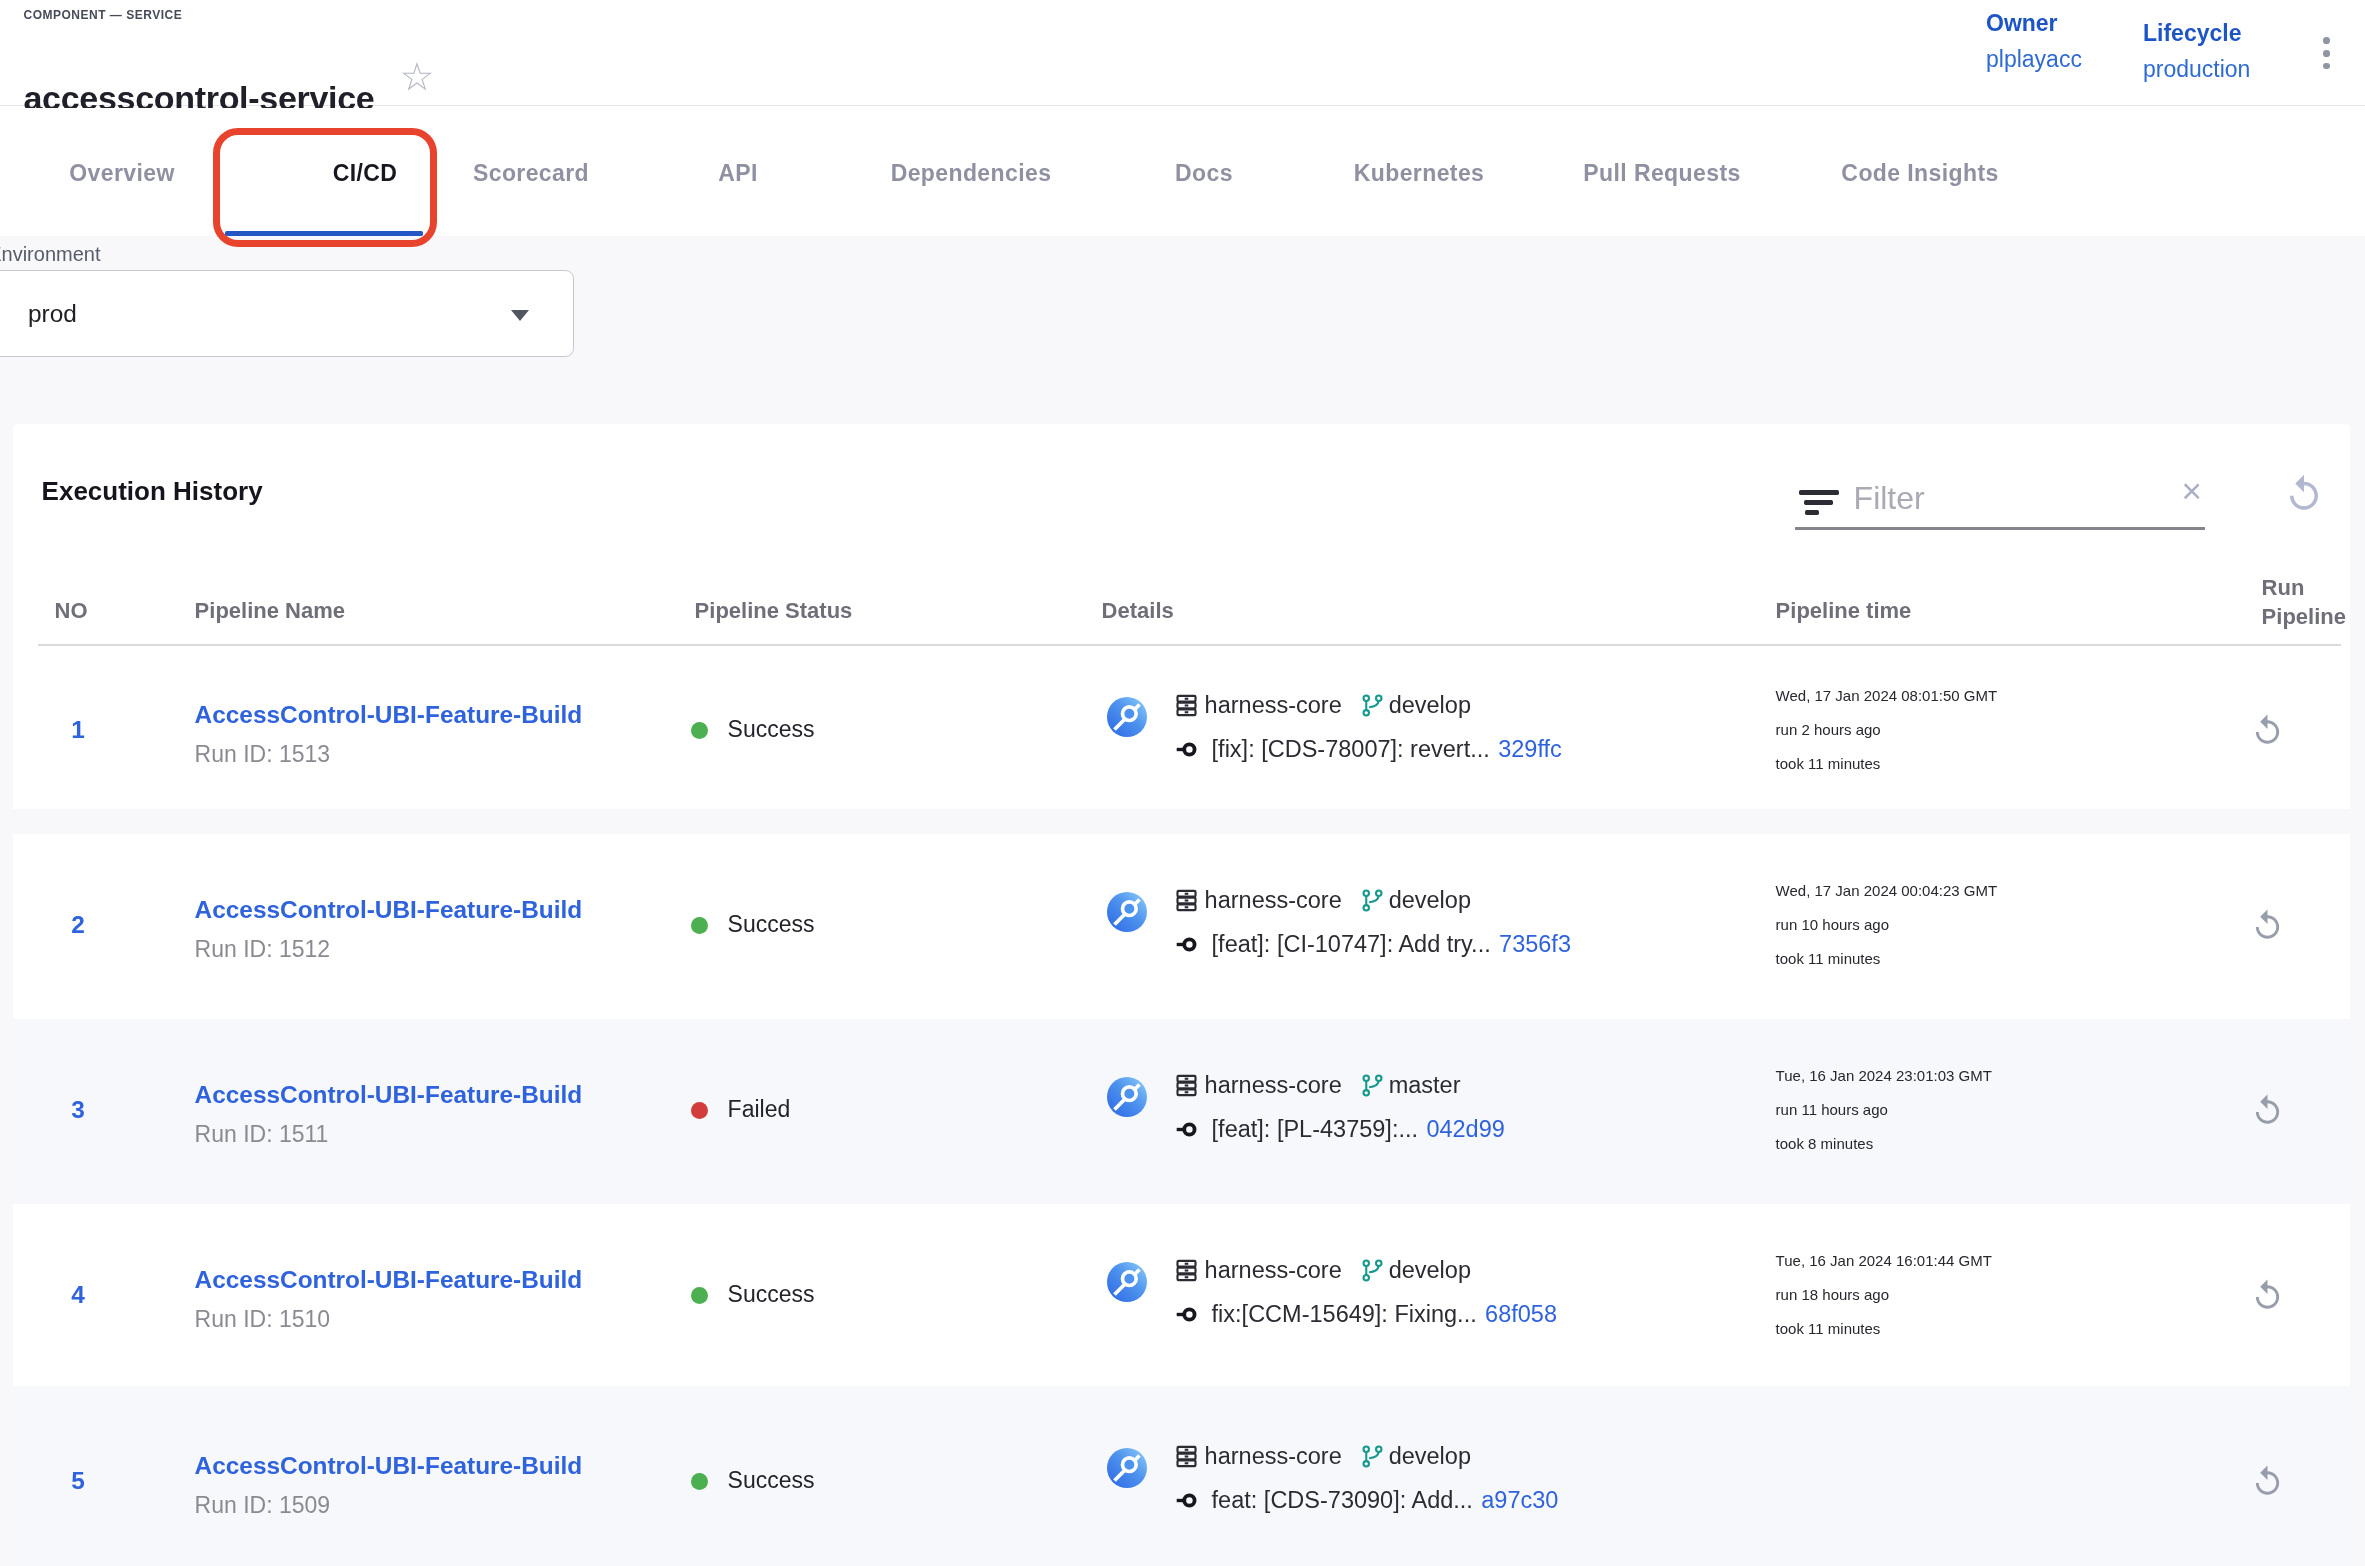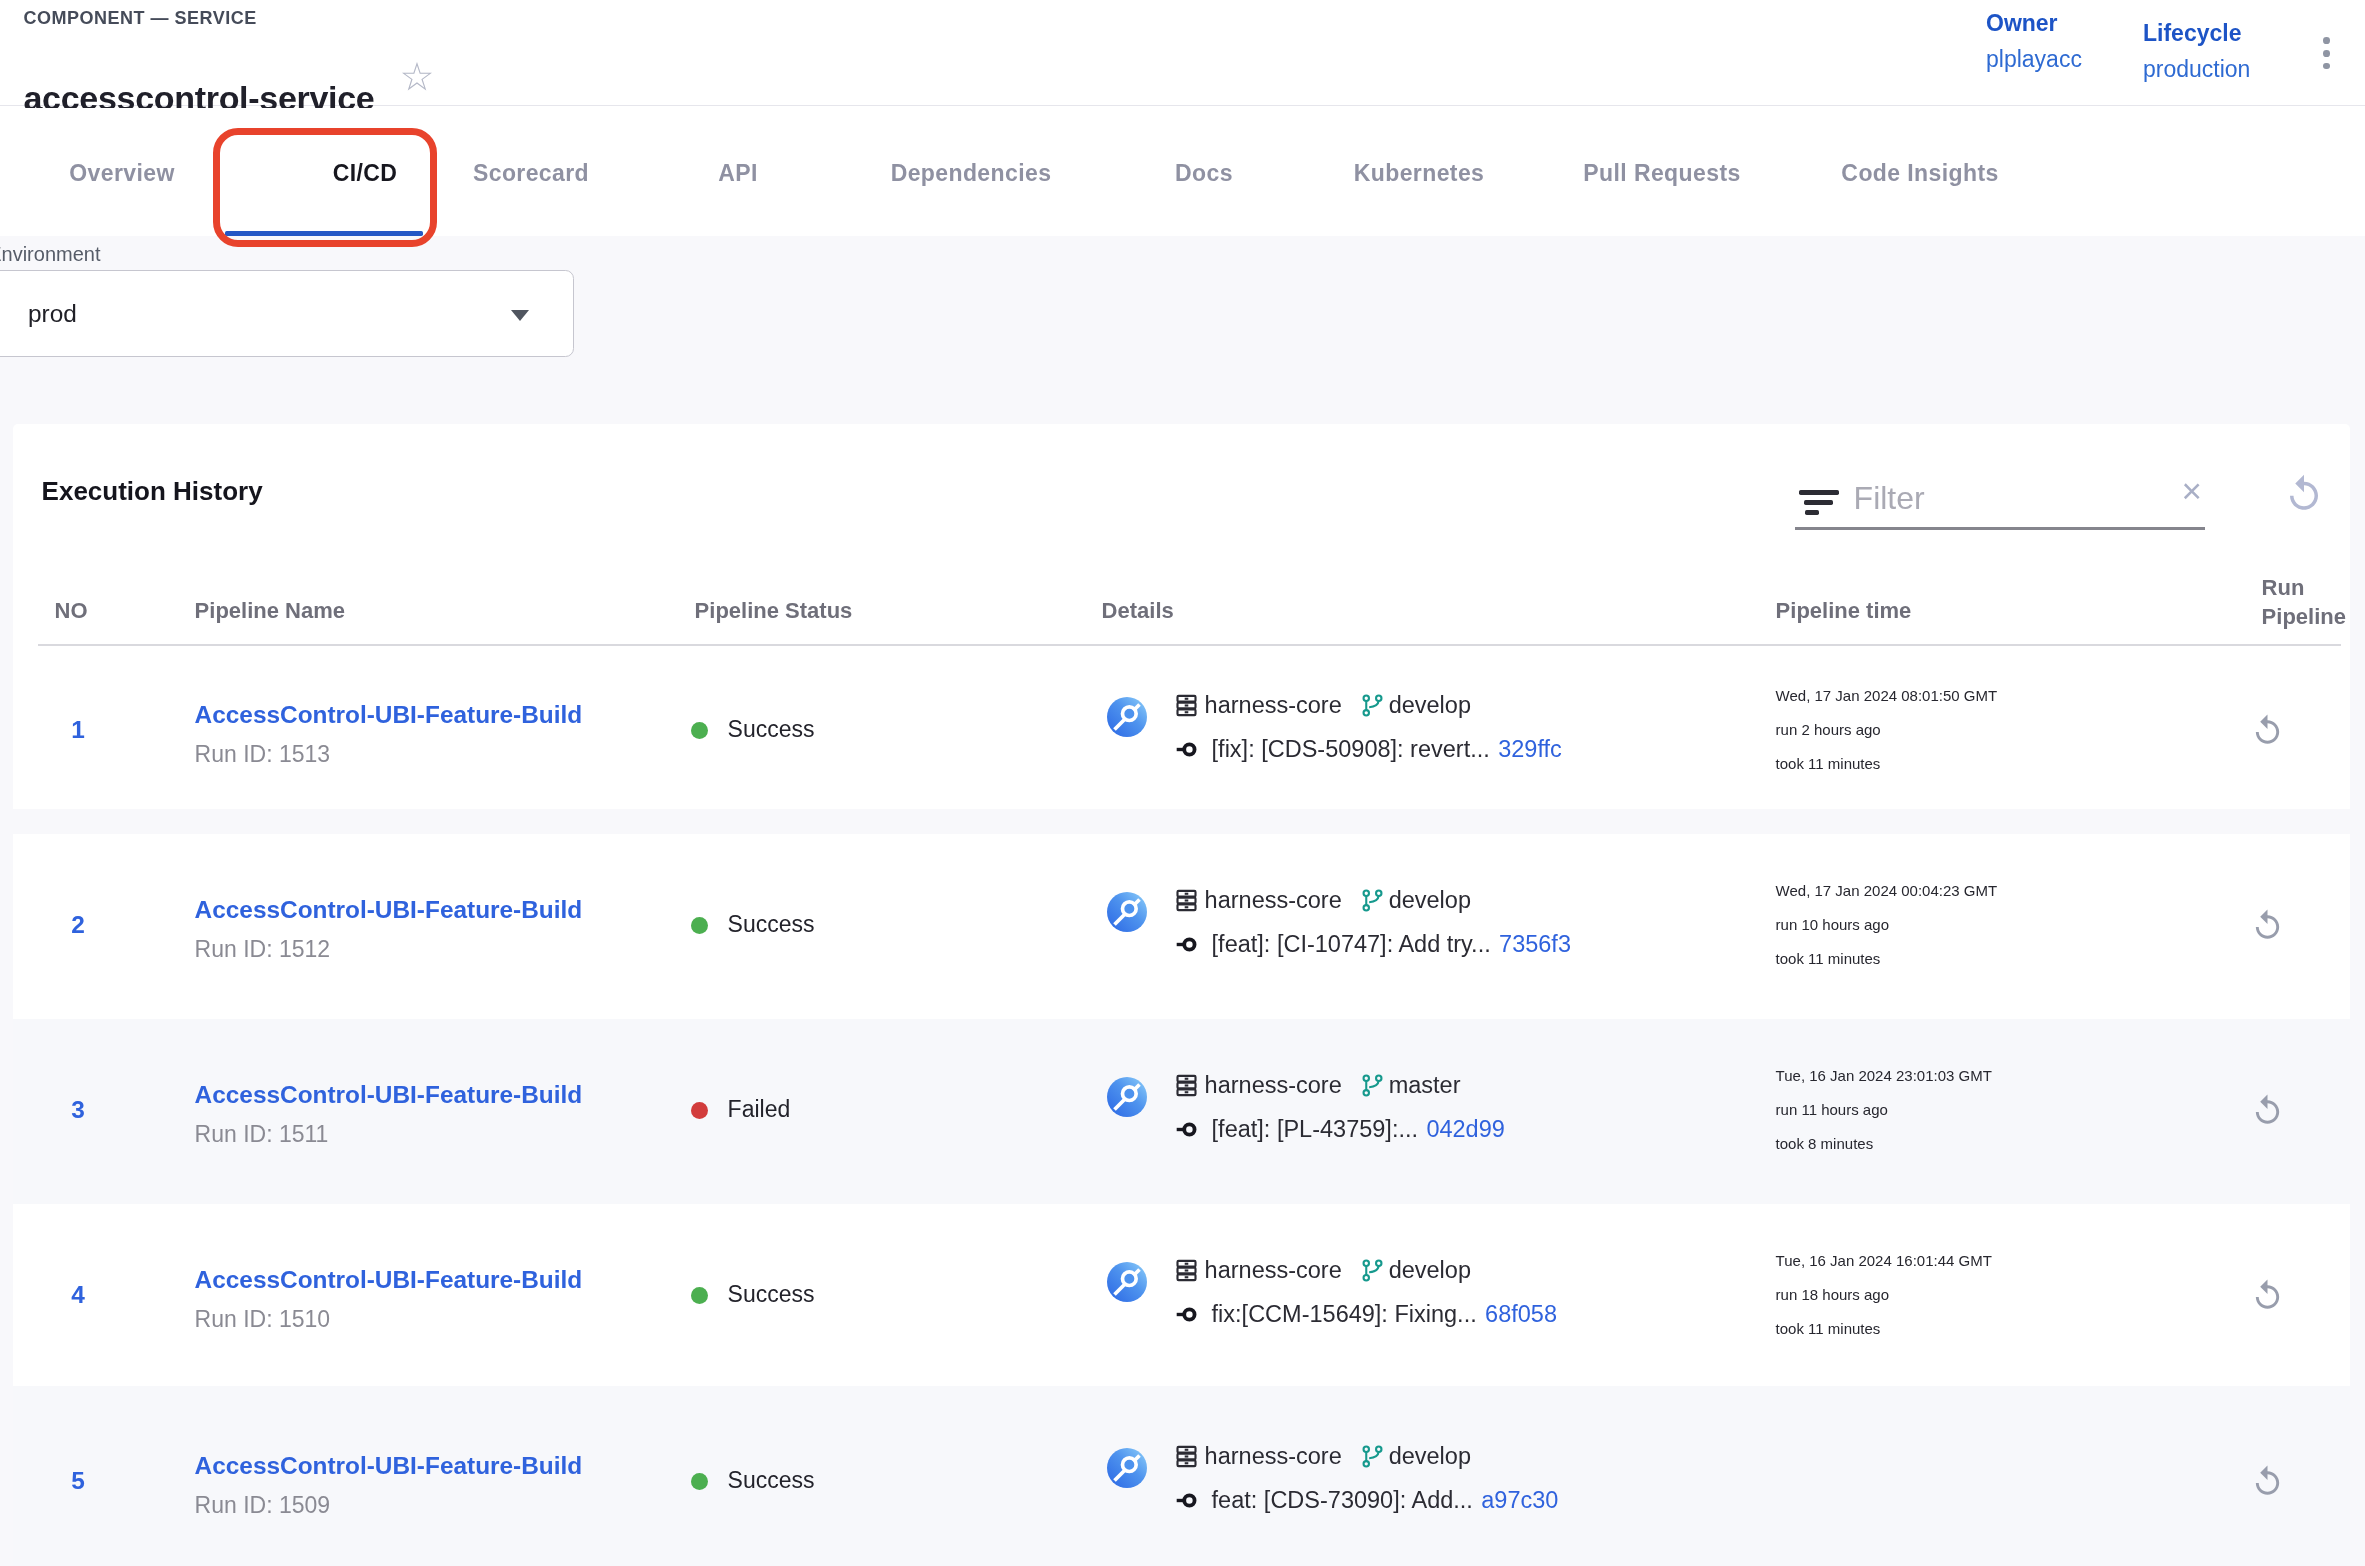--- a/index.html
+++ b/index.html
@@ -2,21 +2,21 @@
 <html style="font-size:13.5px"><head>
 <meta charset="utf-8">
 <style>
   * { margin:0; padding:0; box-sizing:border-box; }
   html,body { width:2366px; height:1567px; }
   body { font-family:"Liberation Sans","DejaVu Sans",sans-serif; background:#ffffff; }
   #page { position:relative; width:2366px; height:1567px; overflow:hidden; background:#ffffff; }
 
   
   .hdr { position:absolute; left:0; top:0; width:2366px; height:106px; background:#fff; border-bottom:1.7px solid #e6e6ec; z-index:2; }
-  .breadcrumb { position:absolute; left:23.5px; top:8.4px; font-size:18px; font-weight:600; letter-spacing:0.5px; color:#454b59; }
+  .breadcrumb { position:absolute; left:23.5px; top:8.4px; font-size:12px; font-weight:600; letter-spacing:0.5px; color:#454b59; }
   .titlerow { position:absolute; left:23.5px; top:35px; display:flex; align-items:center; }
   .page-title { font-size:34px; font-weight:700; color:#20202a; letter-spacing:-0.3px;margin-top:44px; }
   .star { margin-left:25px; font-size:39px; line-height:39px; color:#b4b8c7; cursor:pointer; }
   .meta-col { position:absolute; top:10px; }
   .meta-col.owner { left:1986px; }
   .meta-col.lifecycle { left:2143px; top:20px; }
   .meta-label { font-size:23px; font-weight:700; color:#1d54c6; }
   .meta-value { font-size:23px; color:#2e6ad2; margin-top:9.2px; cursor:pointer; }
   .kebab { position:absolute; left:2320px; top:34px; display:flex; flex-direction:column; gap:5.9px; cursor:pointer; padding:3.4px; }
   .kebab i { width:6.7px; height:6.7px; border-radius:50%; background:#8f95a3; }
@@ -216,21 +216,21 @@
           <span>harness-core</span>
           <svg class="i-branch" viewBox="0 0 30 30" width="25" height="25">
               <use href="#sym-branch"></use>
             </svg>
           <span>develop</span>
         </div>
         <div class="d-line2">
           <svg class="i-commit" viewBox="0 0 32 32" width="27" height="27">
               <use href="#sym-commit"></use>
             </svg>
-          <span>[fix]: [CDS-50908]: revert...</span>
+          <span>[fix]: [CDS-78007]: revert...</span>
           <span class="hash">329ffc</span>
         </div>
         <div class="c-time">
           <div>Wed, 17 Jan 2024 08:01:50 GMT</div>
           <div>run 2 hours ago</div>
           <div>took 11 minutes</div>
         </div>
         <div class="c-rerun"><svg viewBox="0 0 42 42" width="35" height="35">
               <use href="#sym-replay"></use>
             </svg></div>

